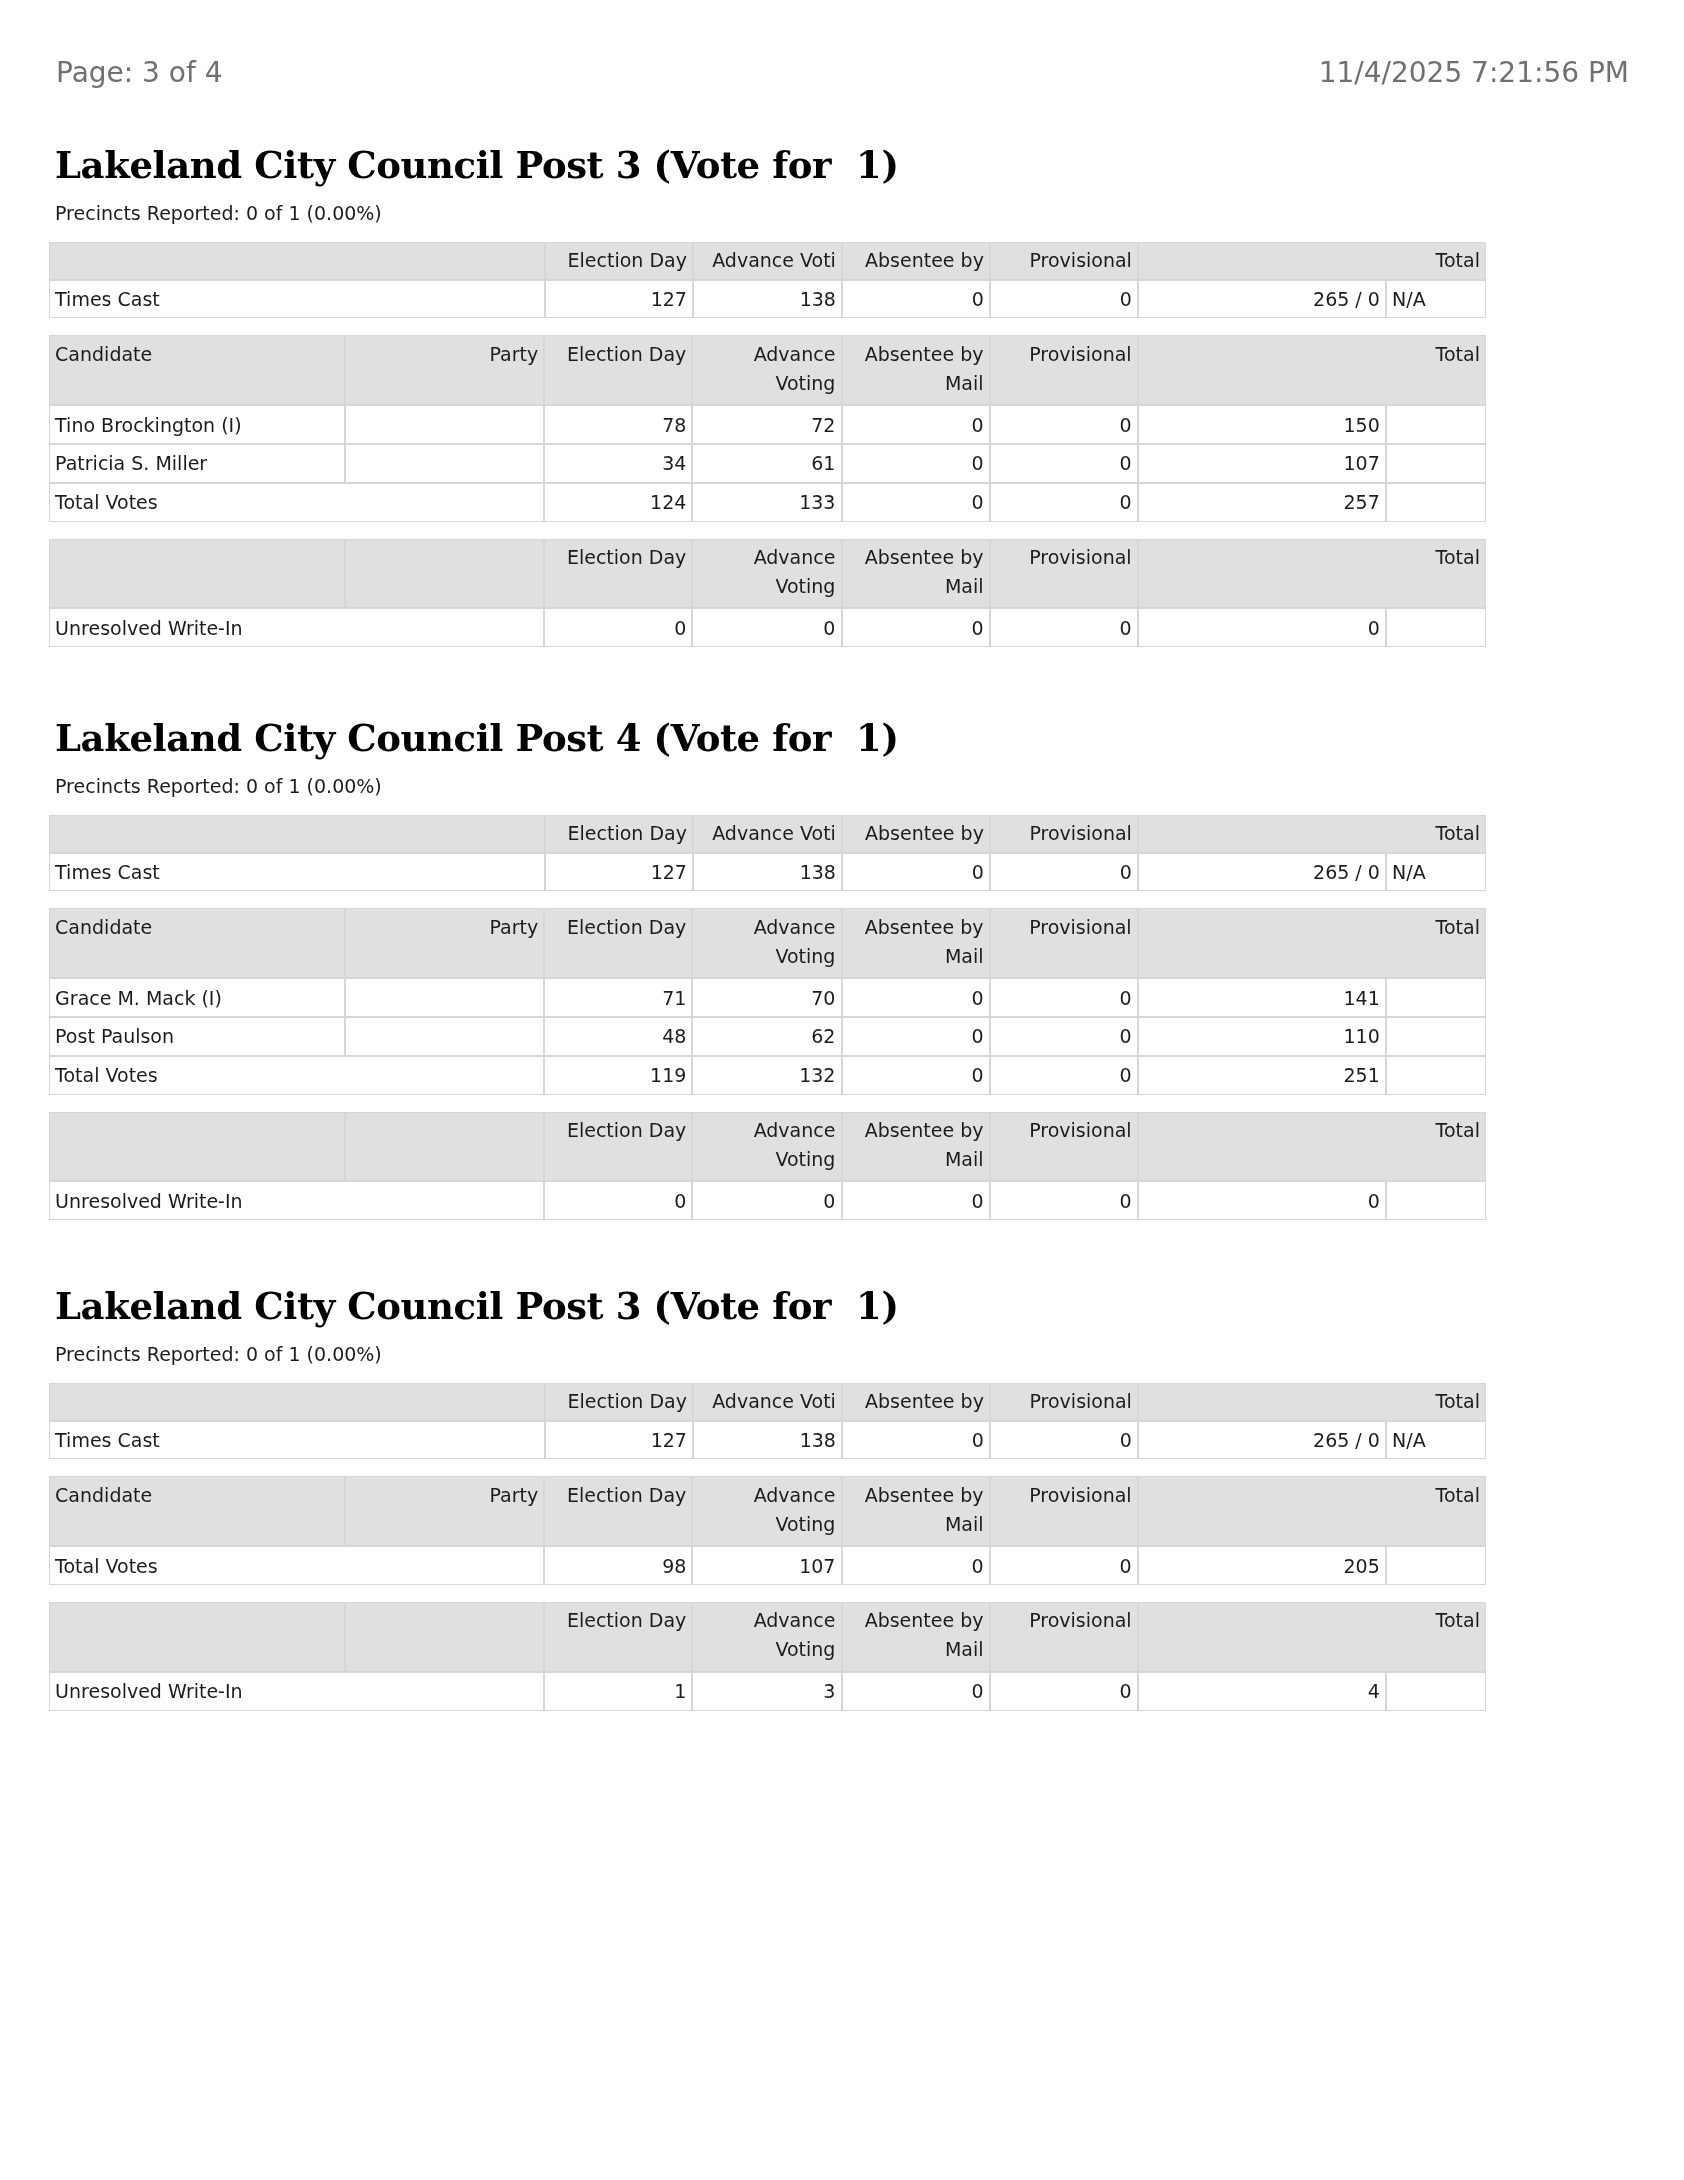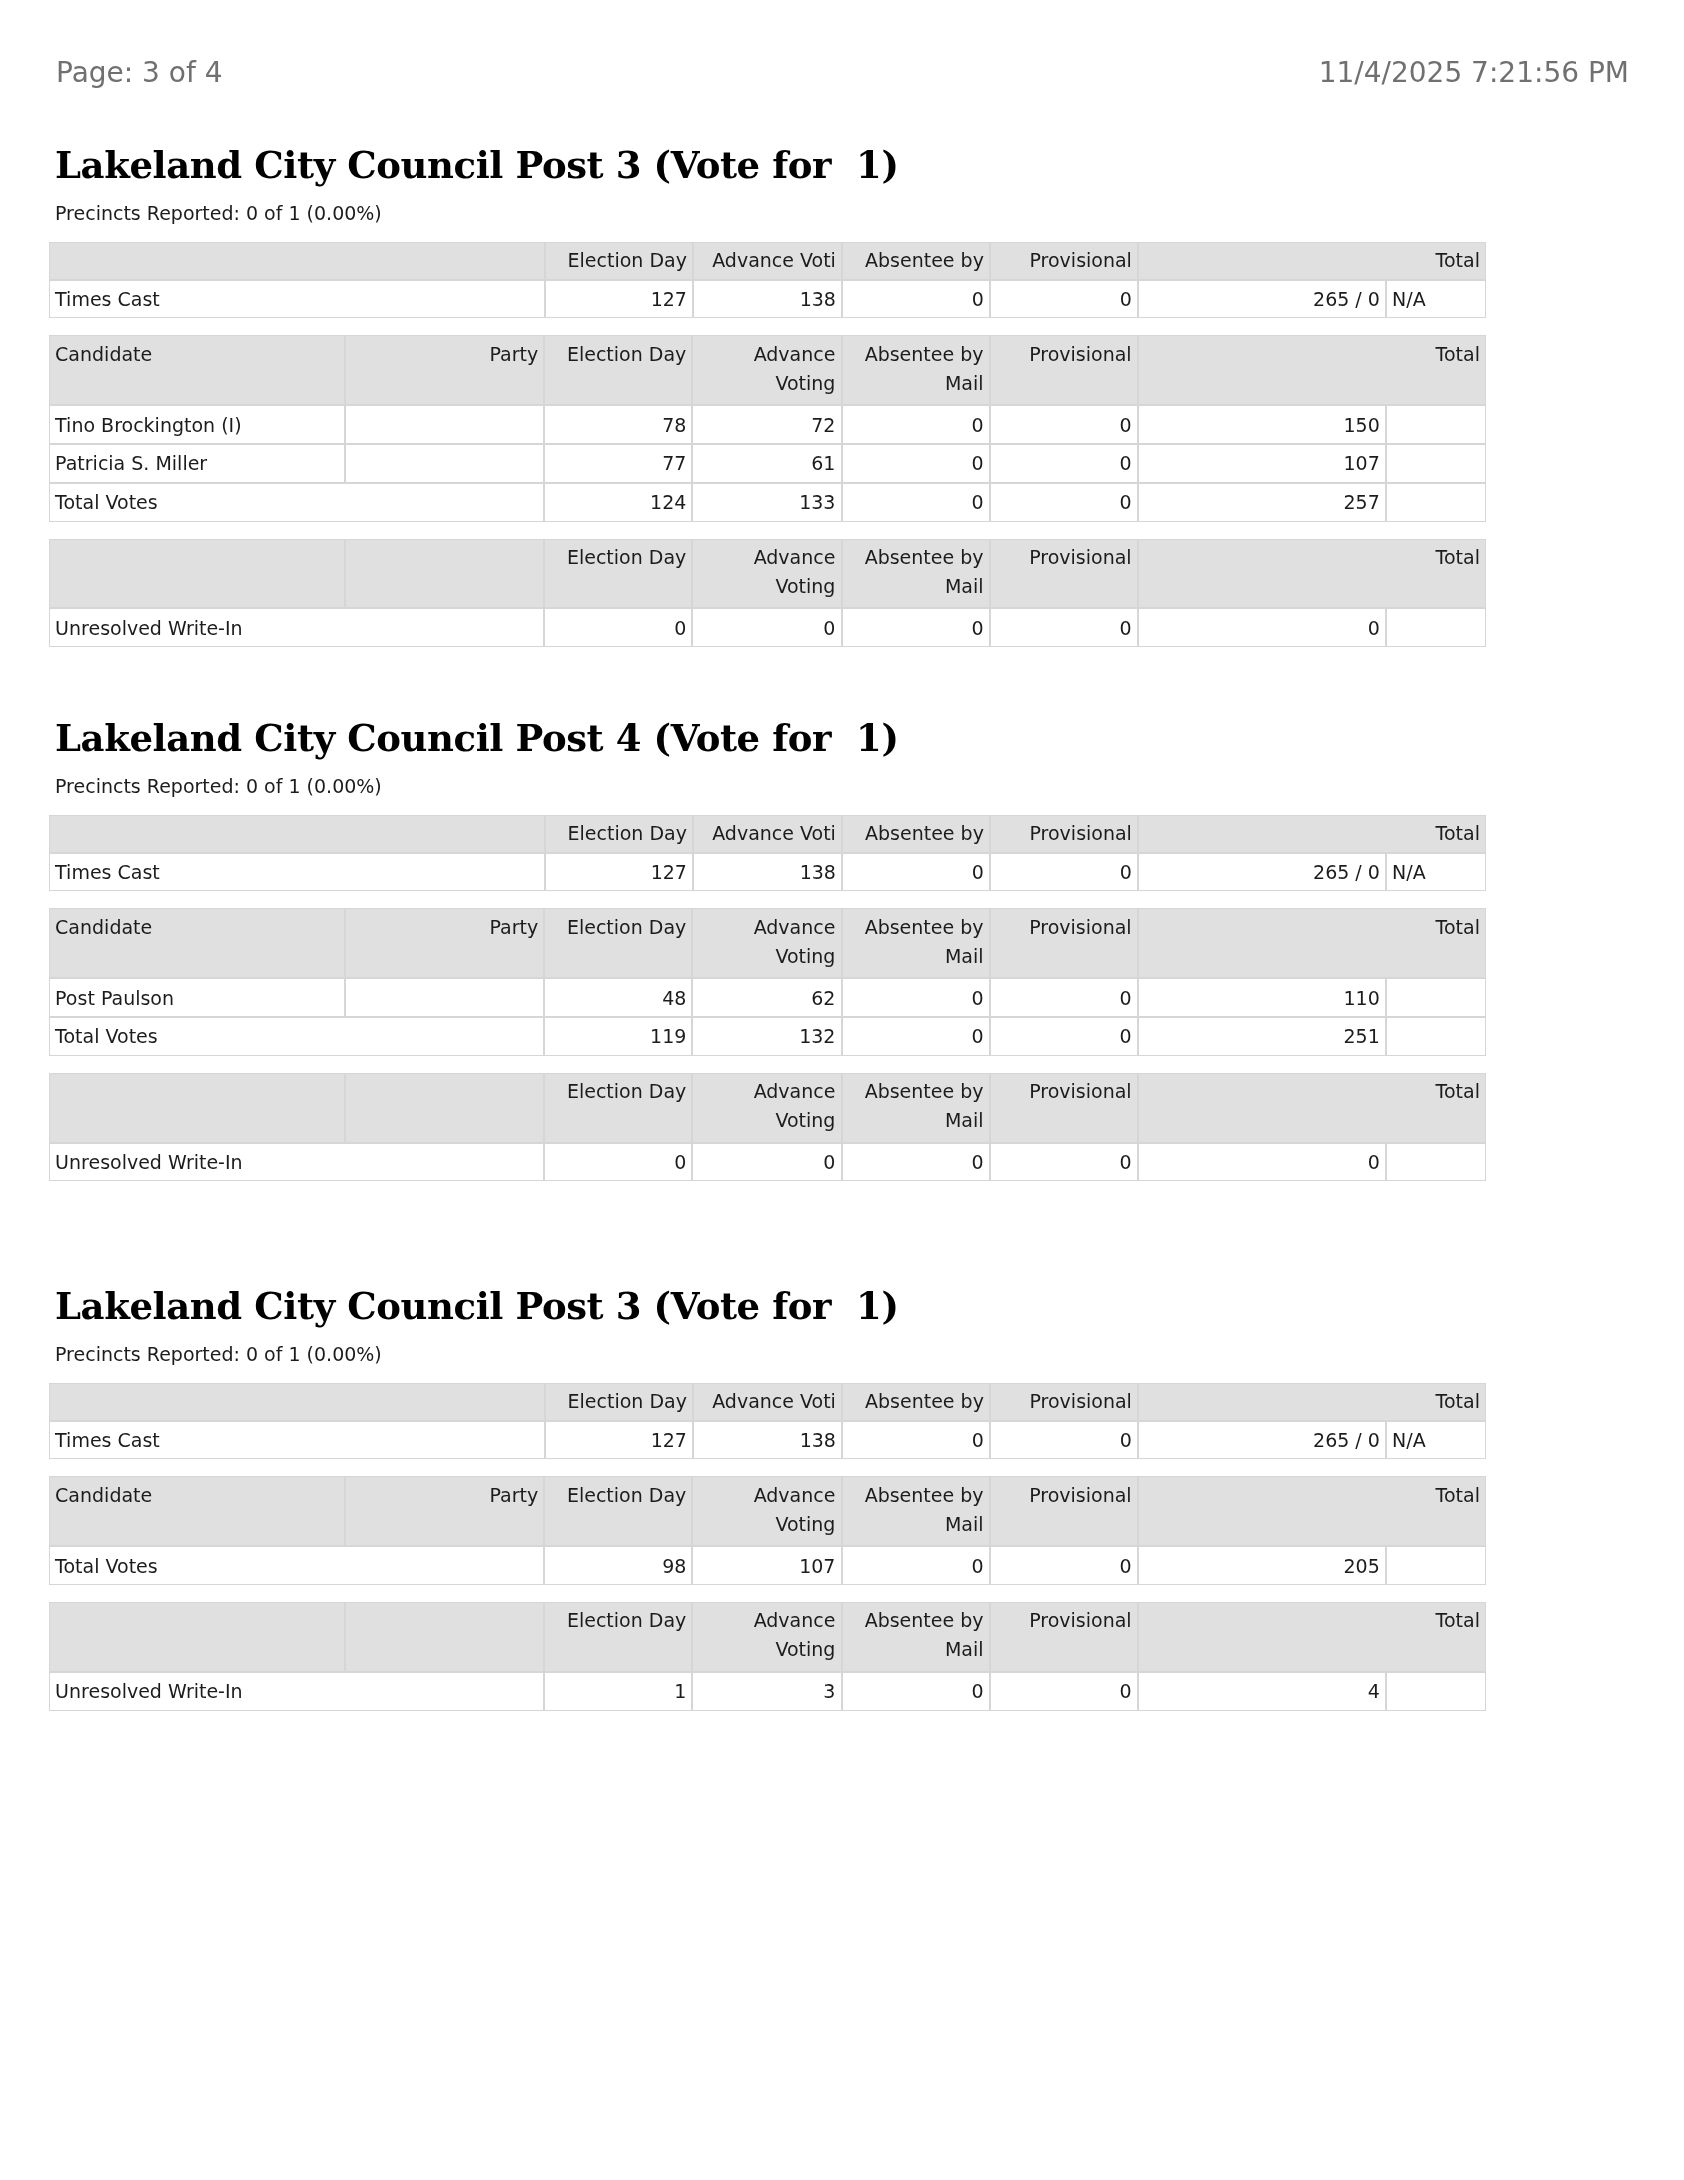--- a/index.html
+++ b/index.html
@@ -102,21 +102,21 @@
     <td class="r">72</td>
     <td class="r">0</td>
     <td class="r">0</td>
     <td class="c">150</td>
     <td class="l"></td>
   </tr>
 
   <tr>
     <td class="l">Patricia S. Miller</td>
     <td class="c"></td>
-    <td class="r">77</td>
+    <td class="r">34</td>
     <td class="r">61</td>
     <td class="r">0</td>
     <td class="r">0</td>
     <td class="c">107</td>
     <td class="l"></td>
   </tr>
 
   <tr>
     <td class="l" colspan="2">Total Votes</td>
     <td class="r">124</td>
@@ -218,20 +218,30 @@
           <th class="l tall">Candidate</th>
           <th class="c tall">Party</th>
           <th class="r tall">Election Day</th>
           <th class="r tall">Advance Voting</th>
           <th class="r tall">Absentee by Mail</th>
           <th class="r tall">Provisional</th>
           <th class="c tall" colspan="2">Total</th>
         </tr>
       </thead>
       <tbody class="cand-body">
+  <tr>
+    <td class="l">Grace M. Mack (I)</td>
+    <td class="c"></td>
+    <td class="r">71</td>
+    <td class="r">70</td>
+    <td class="r">0</td>
+    <td class="r">0</td>
+    <td class="c">141</td>
+    <td class="l"></td>
+  </tr>
 
   <tr>
     <td class="l">Post Paulson</td>
     <td class="c"></td>
     <td class="r">48</td>
     <td class="r">62</td>
     <td class="r">0</td>
     <td class="r">0</td>
     <td class="c">110</td>
     <td class="l"></td>

